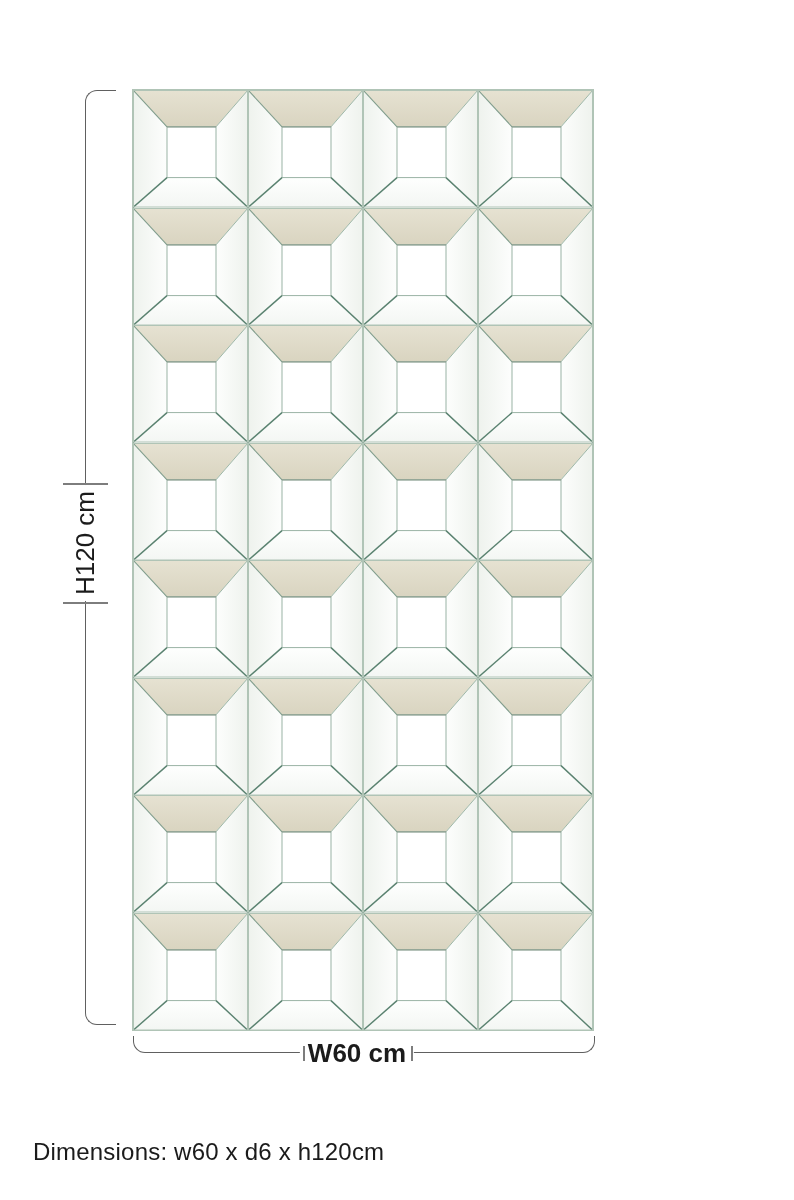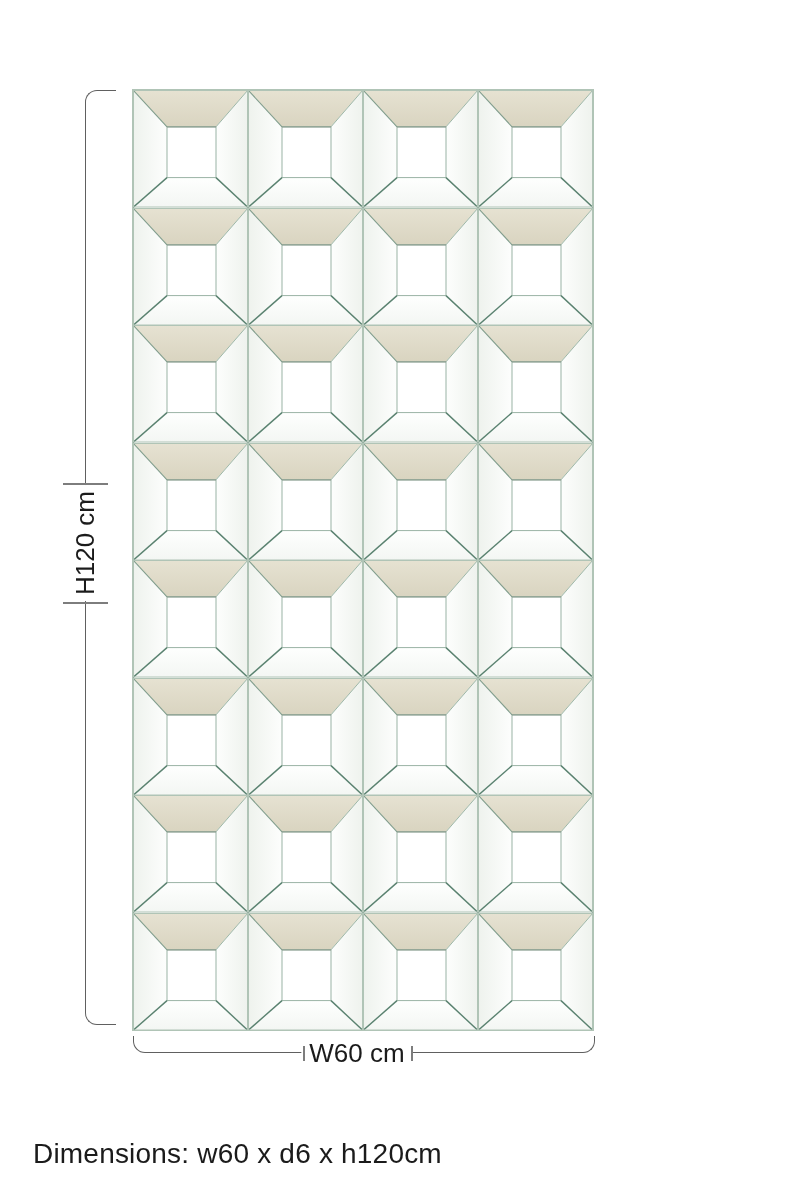--- a/index.html
+++ b/index.html
@@ -86,37 +86,38 @@
     left: 85px;
     top: 543px;
     transform: translate(-50%, -50%) rotate(-90deg);
     padding: 8px 6px;
   }
   .w-label {
     left: 357px;
     top: 1053px;
     transform: translate(-50%, -50%);
     padding: 2px 8px;
+    font-weight: bold;
   }
   .tick {
     position: absolute;
     background: var(--dim-tick);
   }
   .h-tick { left: 63px; width: 45px; height: 2px; }
   .h-tick-top { top: 483px; }
   .h-tick-bottom { top: 602px; }
   .w-tick { top: 1046px; width: 2px; height: 15px; }
   .w-tick-left { left: 303px; }
   .w-tick-right { left: 411px; }
   
   .caption {
     position: absolute;
     left: 33px;
     top: 1138px;
-    font-size: 28px;
+    font-size: 24px;
     color: var(--text);
     letter-spacing: 0.2px;
   }
 </style>
 </head>
 <body>
 
 <div class="stage">
 
   <svg width="0" height="0" style="position:absolute" aria-hidden="true">

